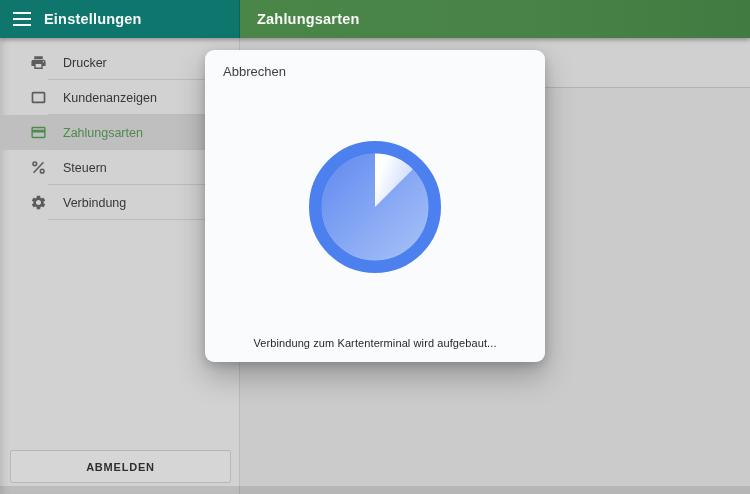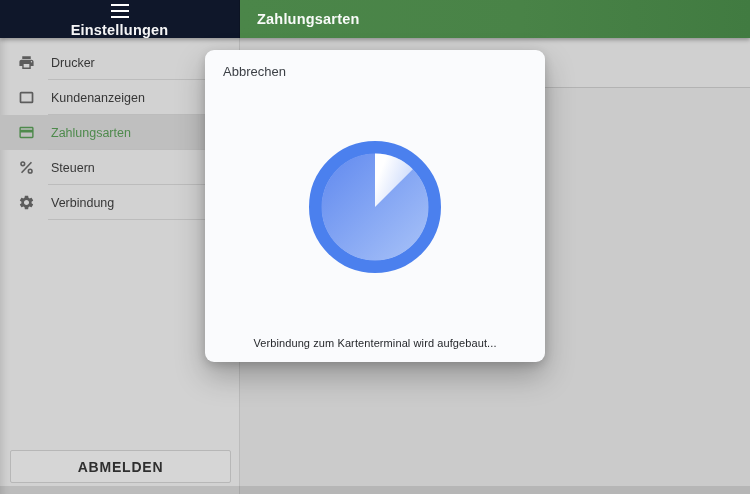--- a/index.html
+++ b/index.html
@@ -4,47 +4,47 @@
 <style>
   * { margin:0; padding:0; box-sizing:border-box; }
   html,body { width:750px; height:494px; }
   body { font-family:"Liberation Sans", sans-serif; }
 
   .screen { position:relative; width:750px; height:494px; overflow:hidden; background:#cbcbcb; }
 
   
   .appbar { position:absolute; top:0; left:0; right:0; height:38px; display:flex; z-index:3;
             box-shadow:0 2px 4px rgba(0,0,0,0.30); }
-  .appbar-left { width:240px; height:100%; background:#0f172a; display:flex; align-items:center;
-                 border-right:1px solid rgba(0,0,0,0.16);flex-direction:column; }
+  .appbar-left { width:240px; height:100%; background:#0f766e; display:flex; align-items:center;
+                 border-right:1px solid rgba(0,0,0,0.16); }
   .appbar-right { flex:1; height:100%;
                   background:linear-gradient(90deg,#4b8649 0%,#498347 55%,#417b41 100%);
                   display:flex; align-items:center; padding-left:17px; }
   .appbar-title { color:rgba(255,255,255,0.96); font-size:14.5px; font-weight:bold; letter-spacing:.2px; }
   .hamburger { width:44px; height:100%; display:flex; align-items:center; justify-content:center; cursor:pointer; }
   .hamburger svg { display:block; }
 
   
   .sidebar { position:absolute; top:38px; left:0; bottom:0; width:240px; background:#d2d2d2; z-index:1;
              box-shadow:inset -1px 0 0 rgba(0,0,0,0.10), inset 9px 0 9px -7px rgba(0,0,0,0.14); }
   .nav { padding-top:7px; }
-  .nav-item { position:relative; height:35px; display:flex; align-items:center; padding-left:16px; cursor:pointer; }
+  .nav-item { position:relative; height:35px; display:flex; align-items:center; padding-left:28px; cursor:pointer; }
   .nav-item::after { content:""; position:absolute; left:48px; right:0; bottom:0; height:1px; background:#bcbcbc; }
   .nav-item .ico { width:20px; height:20px; margin-right:15px; display:flex; align-items:center; justify-content:center; color:#5c5c5c; }
   .nav-item .lbl { font-size:12.5px; color:#373737; }
   .nav-item.selected { background:#bfbfbf; }
   .nav-item.selected .ico { color:#4e8a4c; }
   .nav-item.selected .lbl { color:#4e8a4c; }
 
   .account-email { position:absolute; bottom:52px; left:0; width:240px; text-align:center;
                    font-size:11.5px; color:#4c4c4c; }
   .logout-btn { position:absolute; left:10px; bottom:11px; width:221px; height:33px;
                 background:#d6d6d6; border:1px solid #b7b7b7; border-radius:2px;
                 font-family:"Liberation Sans", sans-serif;
-                font-size:14px; font-weight:bold; letter-spacing:.8px; color:#2f2f2f; cursor:pointer; }
+                font-size:11px; font-weight:bold; letter-spacing:.8px; color:#2f2f2f; cursor:pointer; }
 
   
   .content { position:absolute; top:38px; left:240px; right:0; bottom:0; background:#cbcbcb; z-index:0; }
   .content-row { height:50px; background:#d0d0d0; border-bottom:1px solid #b3b3b3; }
 
   
   .bottom-strip { position:absolute; left:0; right:0; bottom:0; height:8px; background:rgba(0,0,0,0.10); z-index:4; }
 
   
   .dialog { position:absolute; left:205px; top:50px; width:340px; height:312px; z-index:5;

